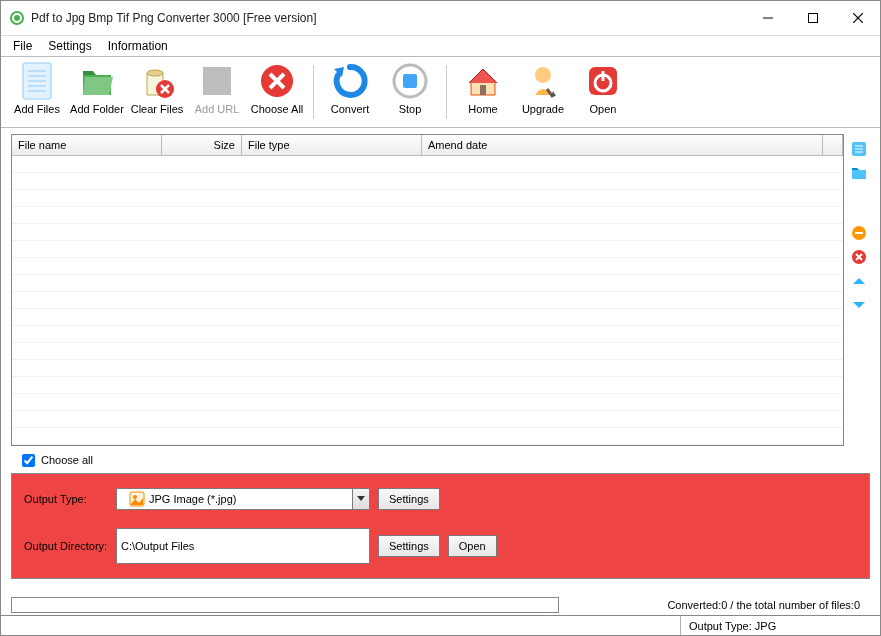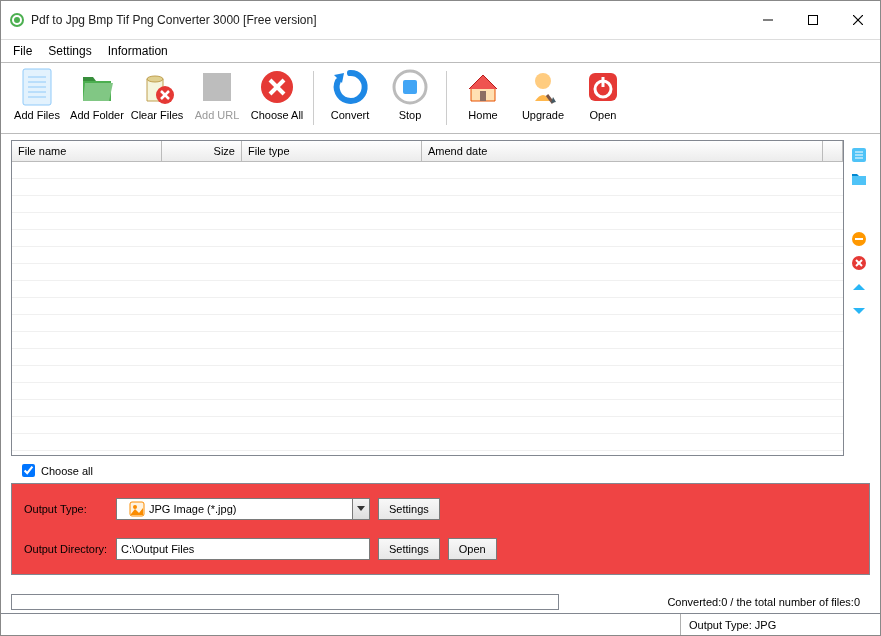--- a/index.html
+++ b/index.html
@@ -28,21 +28,21 @@
 .chooseall { margin: 8px 0 6px 11px; display: flex; align-items: center; gap: 6px; font-size: 11px; }
 .sidebtns { width: 30px; display: flex; flex-direction: column; align-items: center; padding-top: 6px; gap: 6px; }
 .sidebtn { width: 18px; height: 18px; border-radius: 3px; display: flex; align-items: center; justify-content: center; cursor: pointer; }
 .bottompanel { margin: 0 10px 6px 10px; border: 1px solid #828790; padding: 14px 12px; background: #ef4444; }
 .row { display: flex; align-items: center; margin-bottom: 18px; }
 .row:last-child { margin-bottom: 0; }
 .row .lbl { width: 92px; font-size: 11px; }
 .combo { width: 254px; height: 22px; border: 1px solid #7a7a7a; background: #fff; display: flex; align-items: center; padding: 0 12px; font-size: 11px; position: relative; }
 .combo .cico { width: 16px; height: 16px; margin-right: 4px; }
 .combo .carrow { position: absolute; right: 0; top: 0; width: 17px; height: 20px; border-left: 1px solid #7a7a7a; background: linear-gradient(#f4f4f4,#ddd); display: flex; align-items: center; justify-content: center; }
-.txt { width: 254px; height: 22px; border: 1px solid #7a7a7a; background: #fff; padding: 0 4px; font-size: 11px; display: flex; align-items: center; }
+.txt { width: 254px; height: 36px; border: 1px solid #7a7a7a; background: #fff; padding: 0 4px; font-size: 11px; display: flex; align-items: center; }
 .btn { height: 22px; padding: 0 10px; border: 1px solid #7a7a7a; background: linear-gradient(#f8f8f8,#e7e7e7); font-size: 11px; cursor: pointer; margin-left: 8px; display: flex; align-items: center; }
 .progressrow { display: flex; align-items: center; margin: 12px 10px 2px 10px; height: 18px; }
 .progressbar { flex: 0 0 548px; height: 16px; border: 1px solid #828790; background: #fff; }
 .progresstext { flex: 1; text-align: right; padding-right: 10px; font-size: 11px; }
 .statusbar { height: 22px; border-top: 1px solid #828790; display: flex; align-items: center; }
 .statusbar .spacer { flex: 1; }
 .statuscell { border-left: 1px solid #b0b0b0; padding: 2px 20px 2px 8px; font-size: 11px; height: 100%; display: flex; align-items: center; margin-left: 29px; }
 svg { display: block; }
 </style>
 </head>

